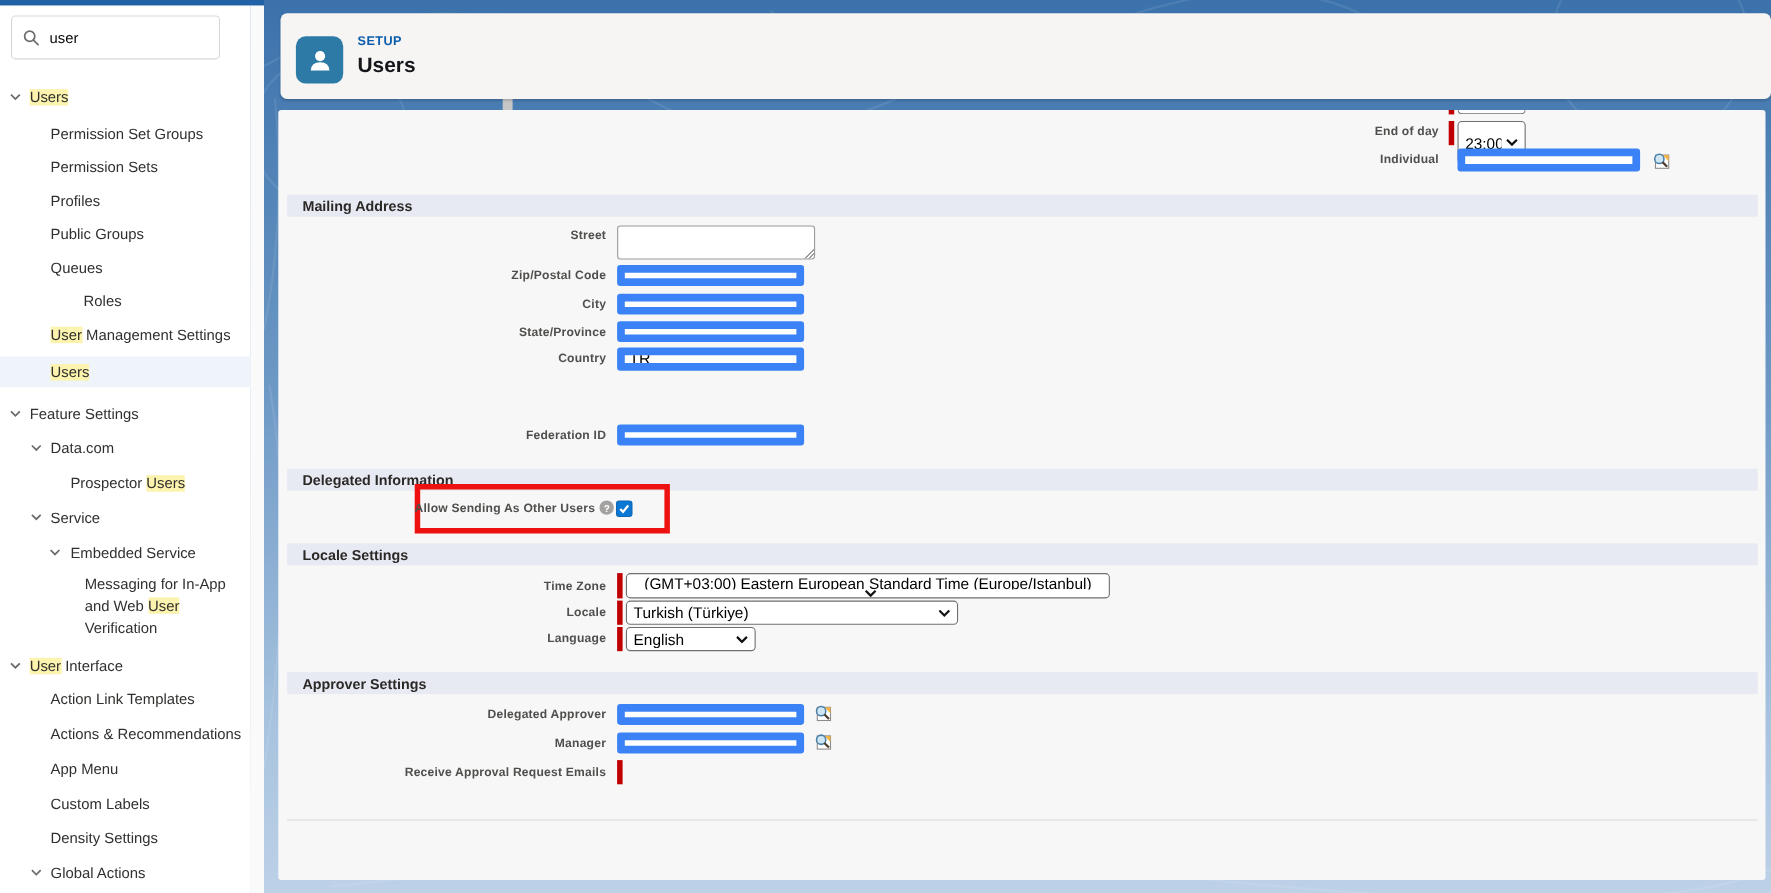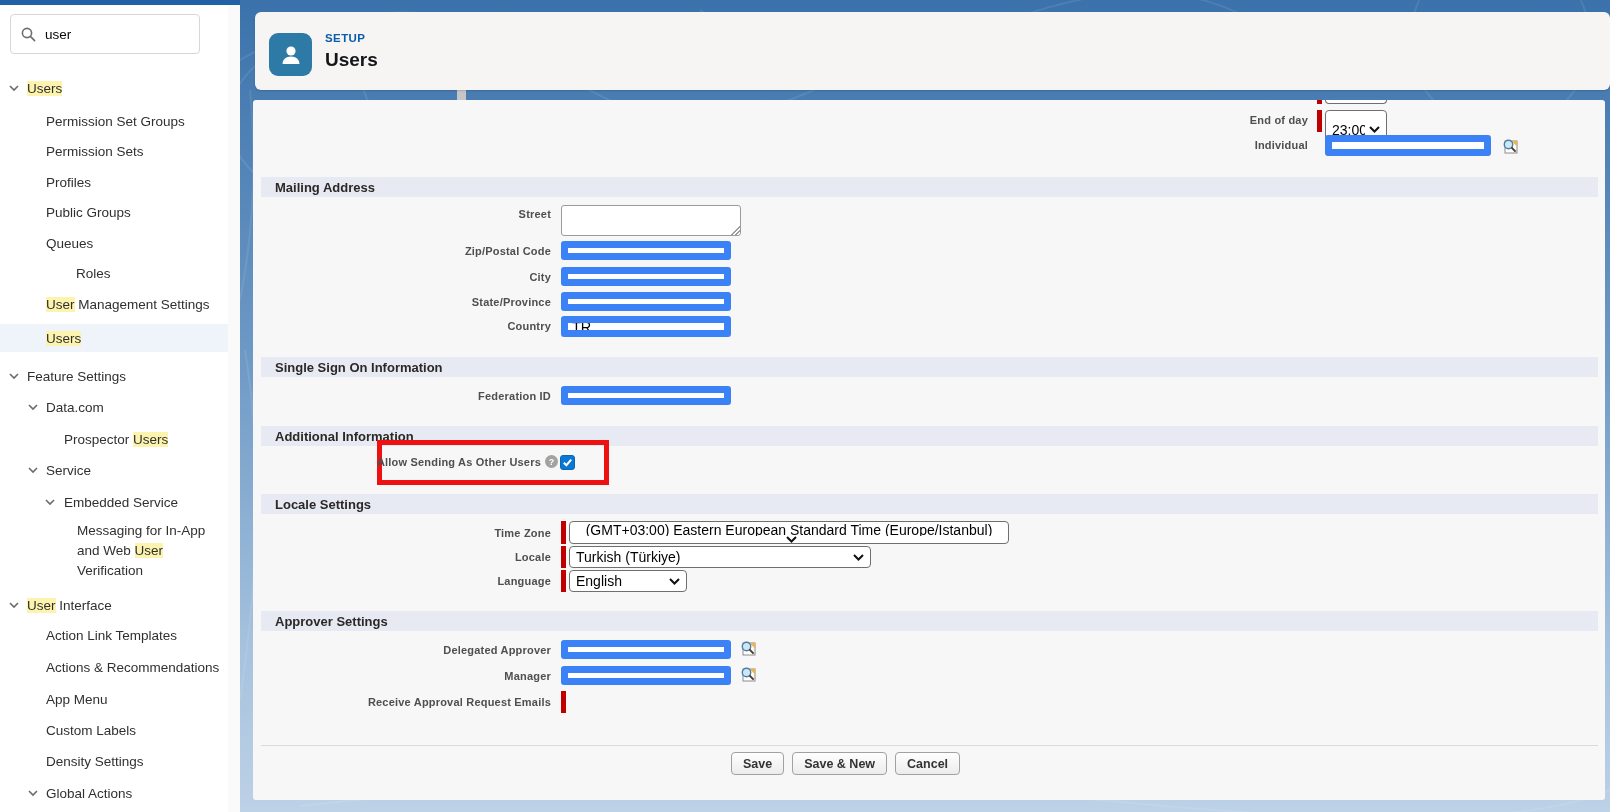--- a/index.html
+++ b/index.html
@@ -242,25 +242,24 @@
 
   <div class="f-label" style="left:8px; top:171px;">City</div>
   <input class="t-input" style="left: 308px; top: 167px; width: 170px;" type="text">
 
   <div class="f-label" style="left:8px; top:196px;">State/Province</div>
   <input class="t-input" style="left: 308px; top: 192px; width: 170px;" type="text">
 
   <div class="f-label" style="left:8px; top:220px;">Country</div>
   <input class="t-input" style="left: 308px; top: 216px; width: 170px; height: 21px; font-size: 14.5px;" type="text" value="TR">
 
-  <div class="sect-bar" style="top:257px;">Single Sign On Information</div>
   <div class="f-label" style="left:8px; top:290px;">Federation ID</div>
   <input class="t-input" style="left: 308px; top: 286px; width: 170px;" type="text">
 
-  <div class="sect-bar" style="top:326px;">Additional Information</div>
+  <div class="sect-bar" style="top:326px;">Delegated Information</div>
 
   <div class="annotation-box" style="left:124px; top:340px; width:232px; height:45px;"></div>
 
   <div class="f-label" style="left:40px; top:356px; width:248px;">Allow Sending As Other Users</div>
   <div class="help-dot" style="left:292px; top:355px;">?</div>
   <div class="checkbox" style="left:307px; top:355px;">
     <svg width="11" height="11" viewBox="0 0 12 12">
       <path d="M2 6.2 L4.8 9 L10 2.8" fill="none" stroke="#fff" stroke-width="2.2"></path>
     </svg>
   </div>
@@ -311,18 +310,13 @@
     <rect x="4" y="4" width="12" height="12" fill="#fff" stroke="#8c8c8c"></rect>
     <path d="M10.5 4 H16 V9.5 Z" fill="#f2b544"></path>
     <circle cx="7.5" cy="7.5" r="4.2" fill="#cfe6f5" stroke="#4a7fa6" stroke-width="1.4"></circle>
     <line x1="10.4" y1="10.4" x2="14.6" y2="14.6" stroke="#4b3a2a" stroke-width="2"></line>
   </svg>
 
   <div class="f-label" style="left:8px; top:596px;">Receive Approval Request Emails</div>
   <div class="req-bar" style="left:308px; top:591px; height:22px;"></div>
 
   <div class="divider" style="top:645px;"></div>
-  <div class="btn-row" style="left:478px; top:652px;">
-    <button class="btn">Save</button>
-    <button class="btn">Save &amp; New</button>
-    <button class="btn">Cancel</button>
-  </div>
 </div>
 
 </body></html>

